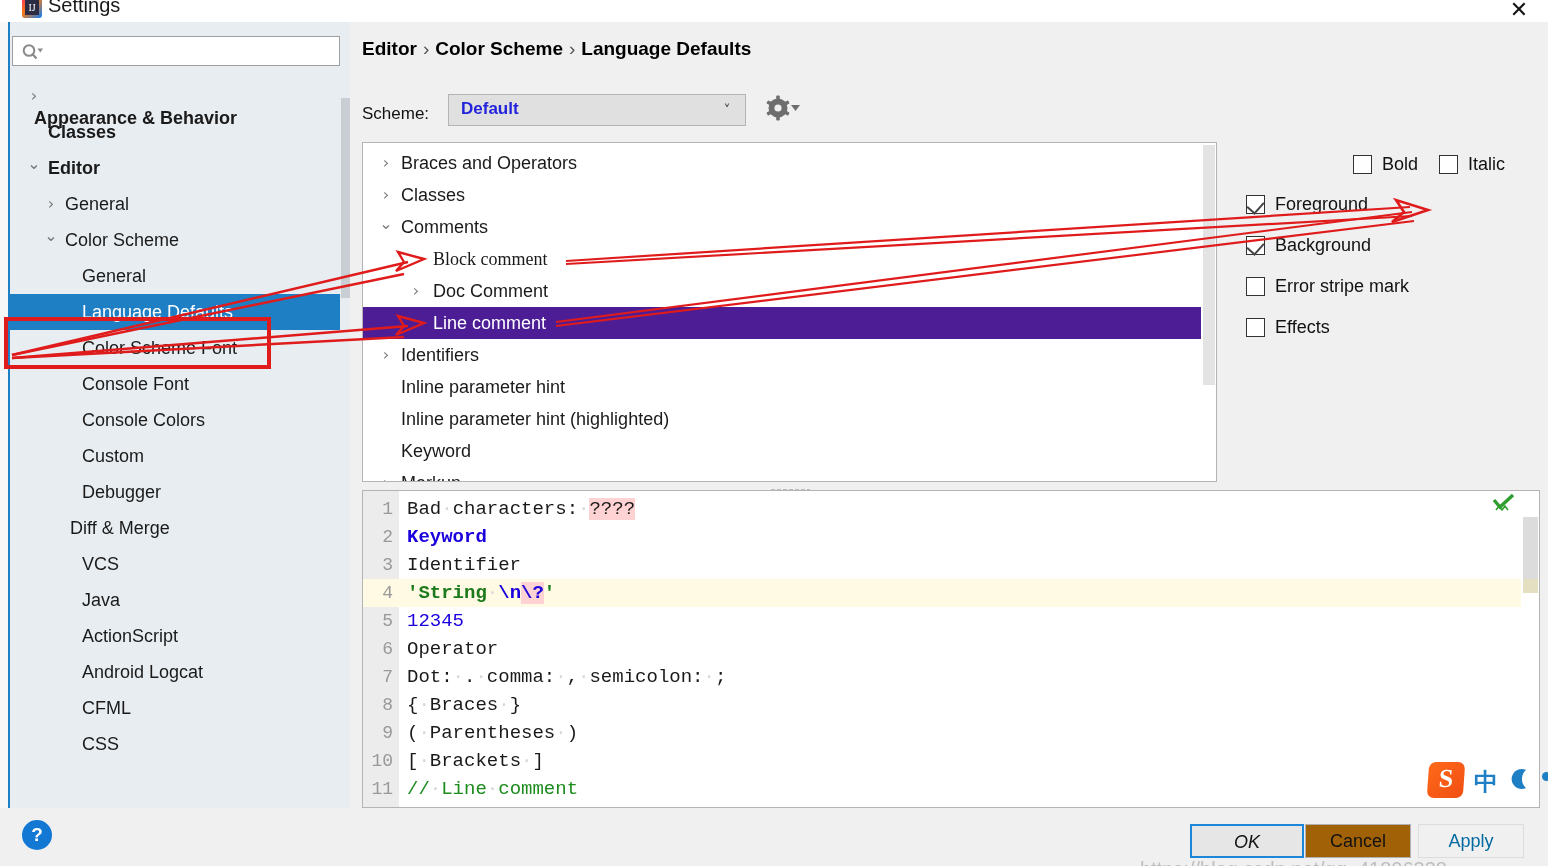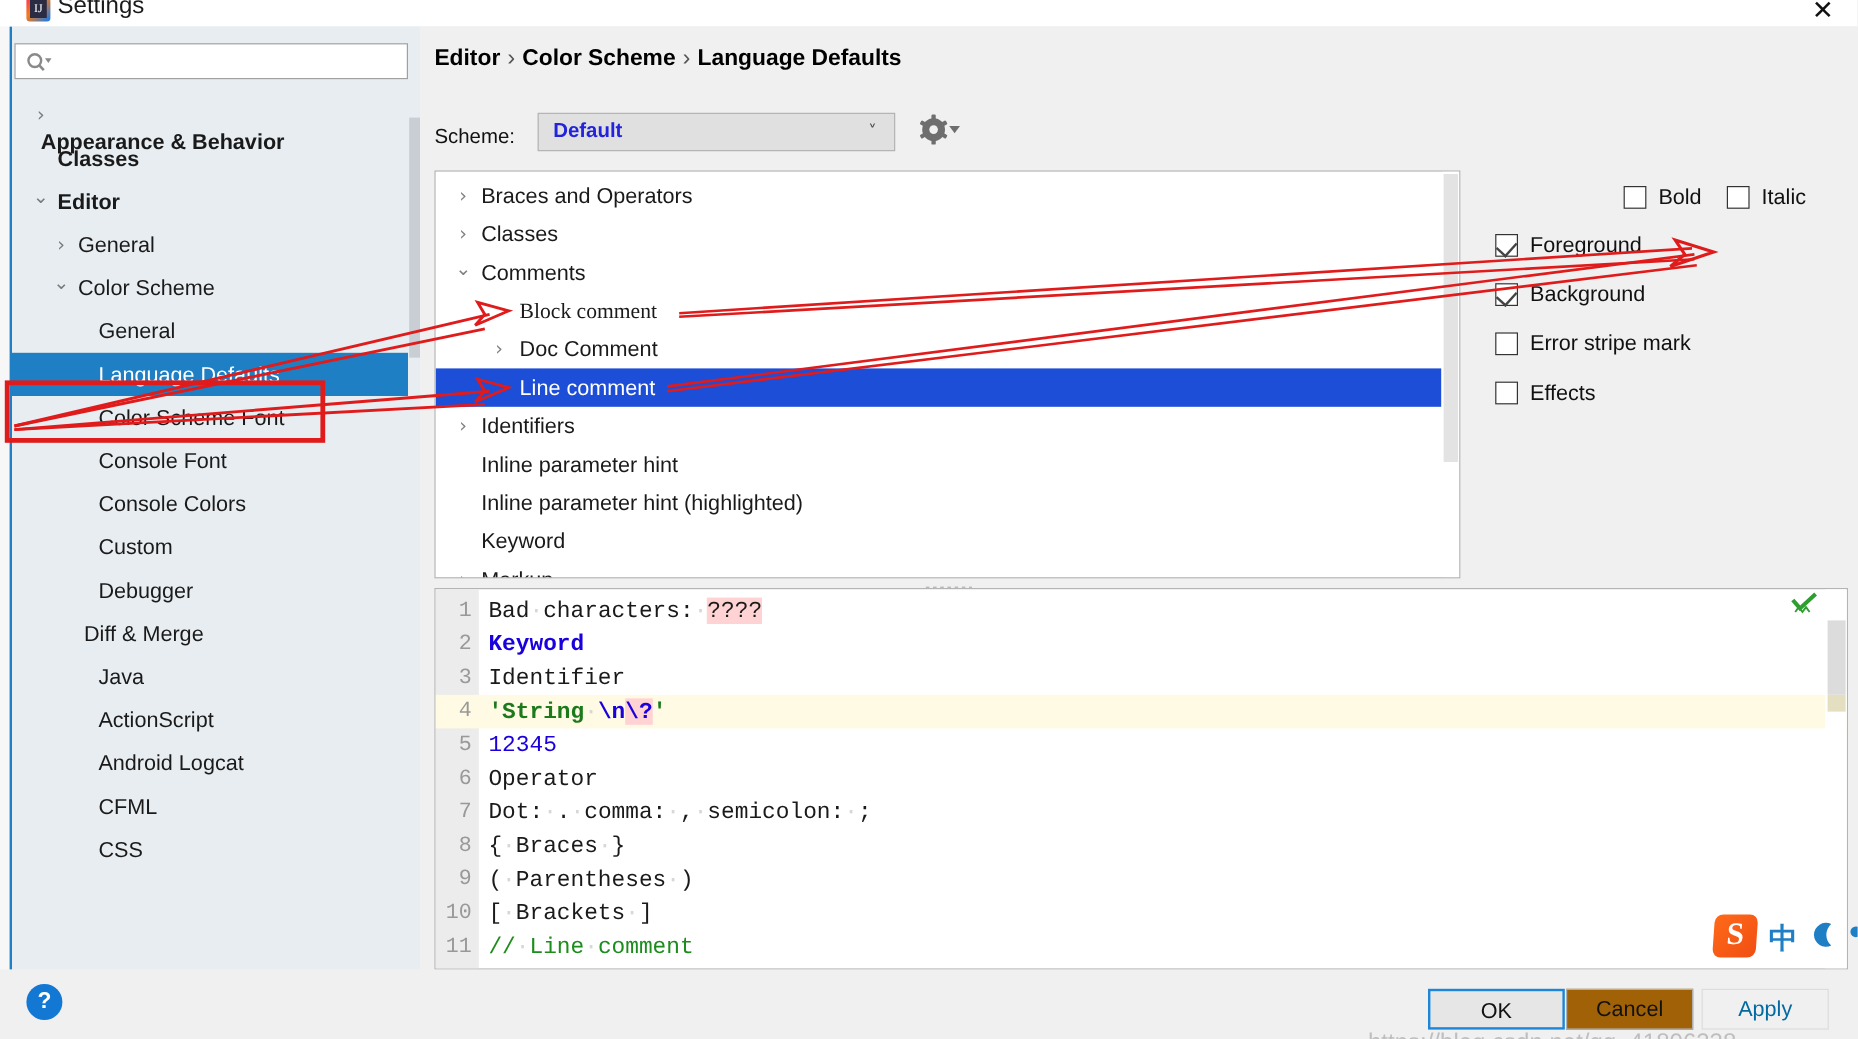--- a/index.html
+++ b/index.html
@@ -109,21 +109,21 @@
 
   
   #desc-panel {
     position:absolute; left:12px; top:120px; width:855px; height:340px;
     background:#ffffff; border:1px solid #b4b4b4; overflow:hidden;
   }
   .d-item {
     position:relative; height:32px; line-height:32px; font-size:18px;
     white-space:nowrap; color:#1a1a1a;
   }
-  .d-item.sel { background:#1d4ed8; color:#ffffff; }
+  .d-item.sel { background:#4c1d95; color:#ffffff; }
   .d-chev {
     position:absolute; top:0; width:18px; height:32px; color:#808080;
     font-size:16px; line-height:32px; text-align:center;
     font-family:"DejaVu Sans", sans-serif;
   }
   .d-lbl { position:absolute; top:0; }
   #desc-scrollbar { position:absolute; right:0px; top:0px; width:14px; height:338px; background:#ffffff; }
   #desc-scrollthumb { position:absolute; left:1px; top:2px; width:12px; height:240px; background:#e3e3e3; }
 
   
@@ -185,21 +185,21 @@
   #help-btn {
     position:absolute; left:22px; top:12px; width:30px; height:30px;
     border-radius:50%; background:#1278d4; color:#fff;
     font-size:19px; line-height:30px; text-align:center; font-weight:bold;
   }
   .dbtn {
     position:absolute; top:16px; height:34px;
     font-size:18px; line-height:32px; text-align:center; color:#111;
     background:#a16207; border:1px solid #b0b0b0;
   }
-  #ok-btn { left:1190px; width:114px; border:2px solid #1d86d8; background:#e6e6e6; }
+  #ok-btn { left:1190px; width:114px; border:2px solid #1d86d8; background:#e6e6e6;font-style:italic; }
   #cancel-btn { left:1305px; width:106px; }
   #apply-btn { left:1418px; width:106px; color:#0369a1; border:1px solid #dcdcdc; background:#f0f0f0; }
 
   
   #ime { position:absolute; left:1424px; top:760px; width:124px; height:44px; }
   #ime-s {
     position:absolute; left:4px; top:2px; width:36px; height:36px;
     border-radius:7px; background:linear-gradient(135deg,#ff6a1a,#f04e12);
     color:#fff; font-size:26px; font-weight:bold; line-height:34px; text-align:center;
     font-family:"Liberation Serif", serif; transform:skewX(-4deg);
@@ -281,20 +281,23 @@
         <span class="lbl" style="left: 72px;">Console Colors</span>
       </div>
       <div class="s-item">
         <span class="lbl" style="left: 72px;">Custom</span>
       </div>
       <div class="s-item">
         <span class="lbl" style="left: 72px;">Debugger</span>
       </div>
       <div class="s-item">
         <span class="lbl" style="left: 60px;">Diff &amp; Merge</span>
+      </div>
+      <div class="s-item">
+        <span class="lbl" style="left: 72px;">VCS</span>
       </div>
       <div class="s-item">
         <span class="lbl" style="left: 72px;">Java</span>
       </div>
       <div class="s-item">
         <span class="lbl" style="left: 72px;">ActionScript</span>
       </div>
       <div class="s-item">
         <span class="lbl" style="left: 72px;">Android Logcat</span>
       </div>

